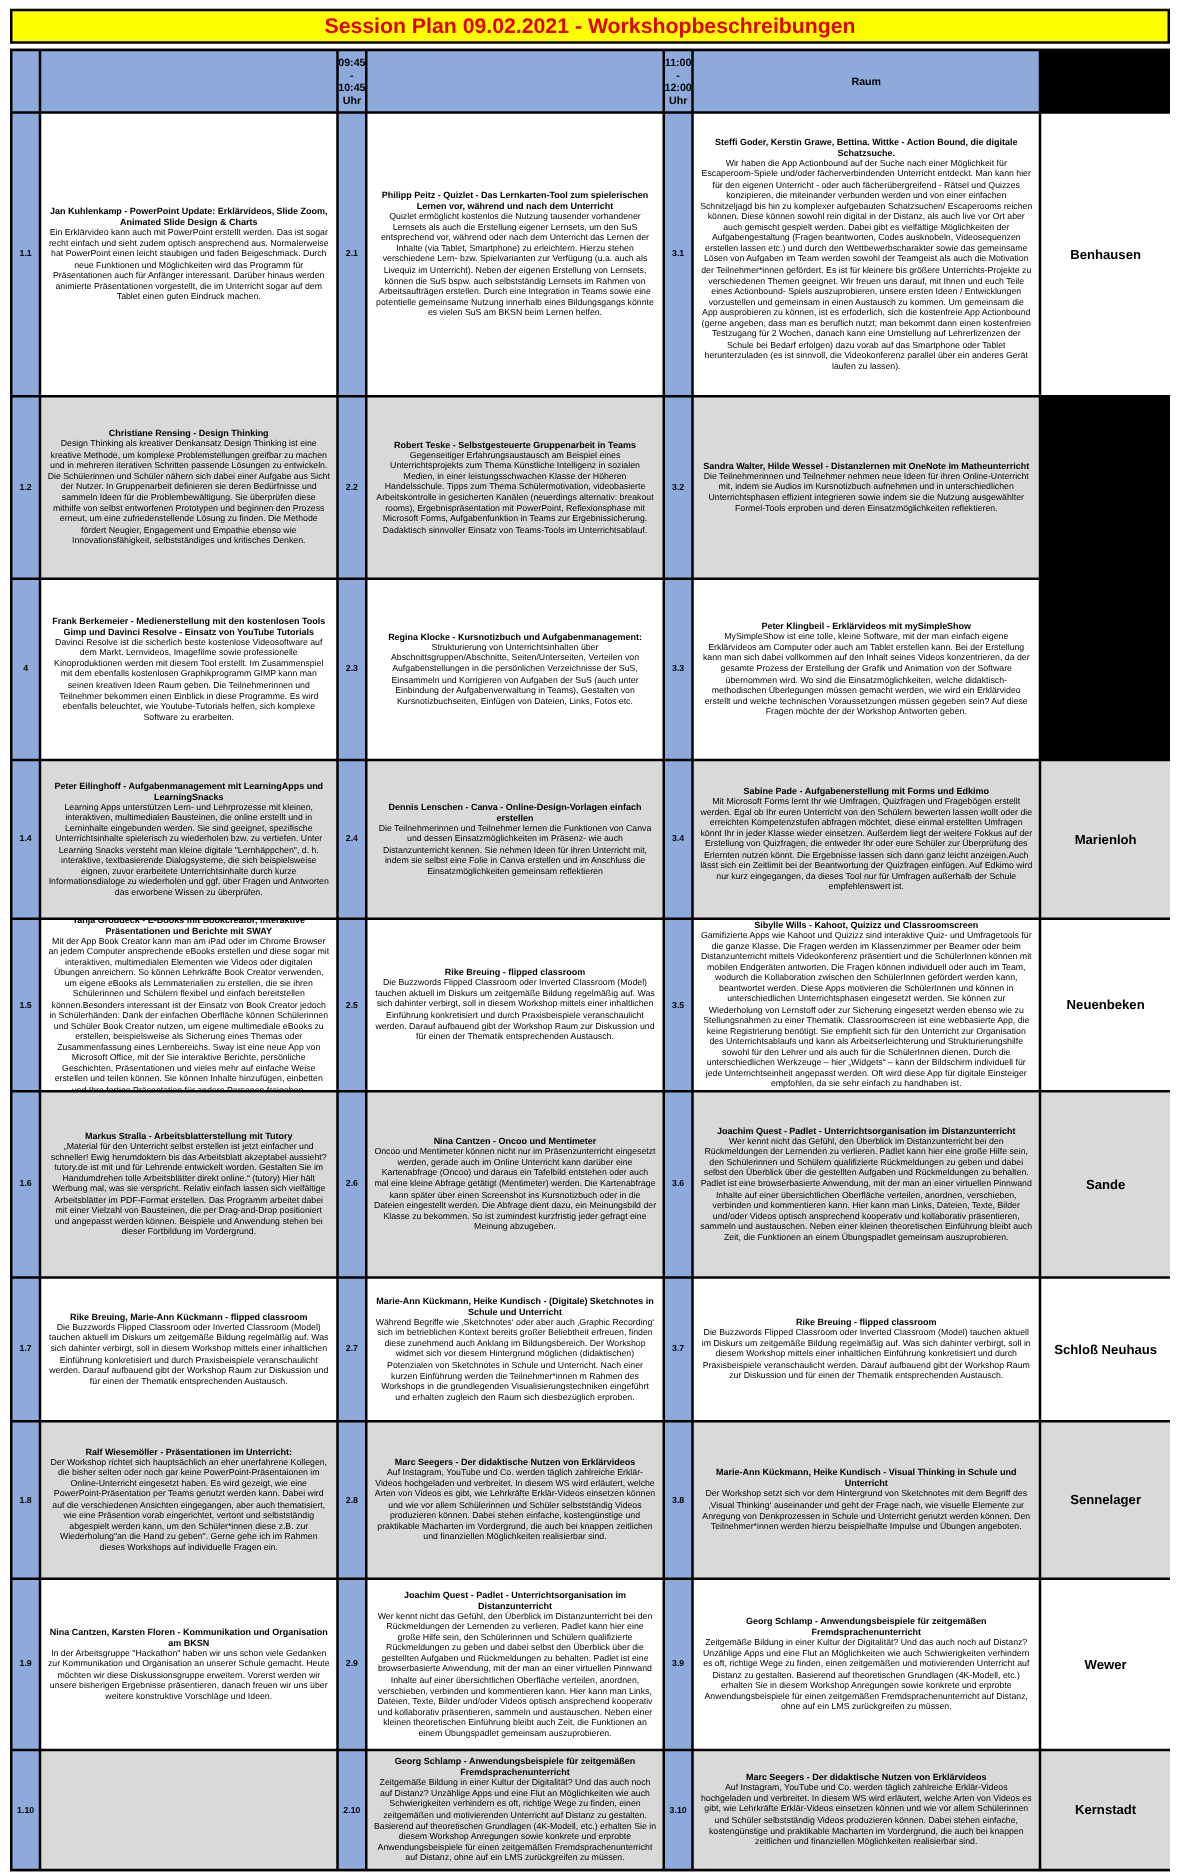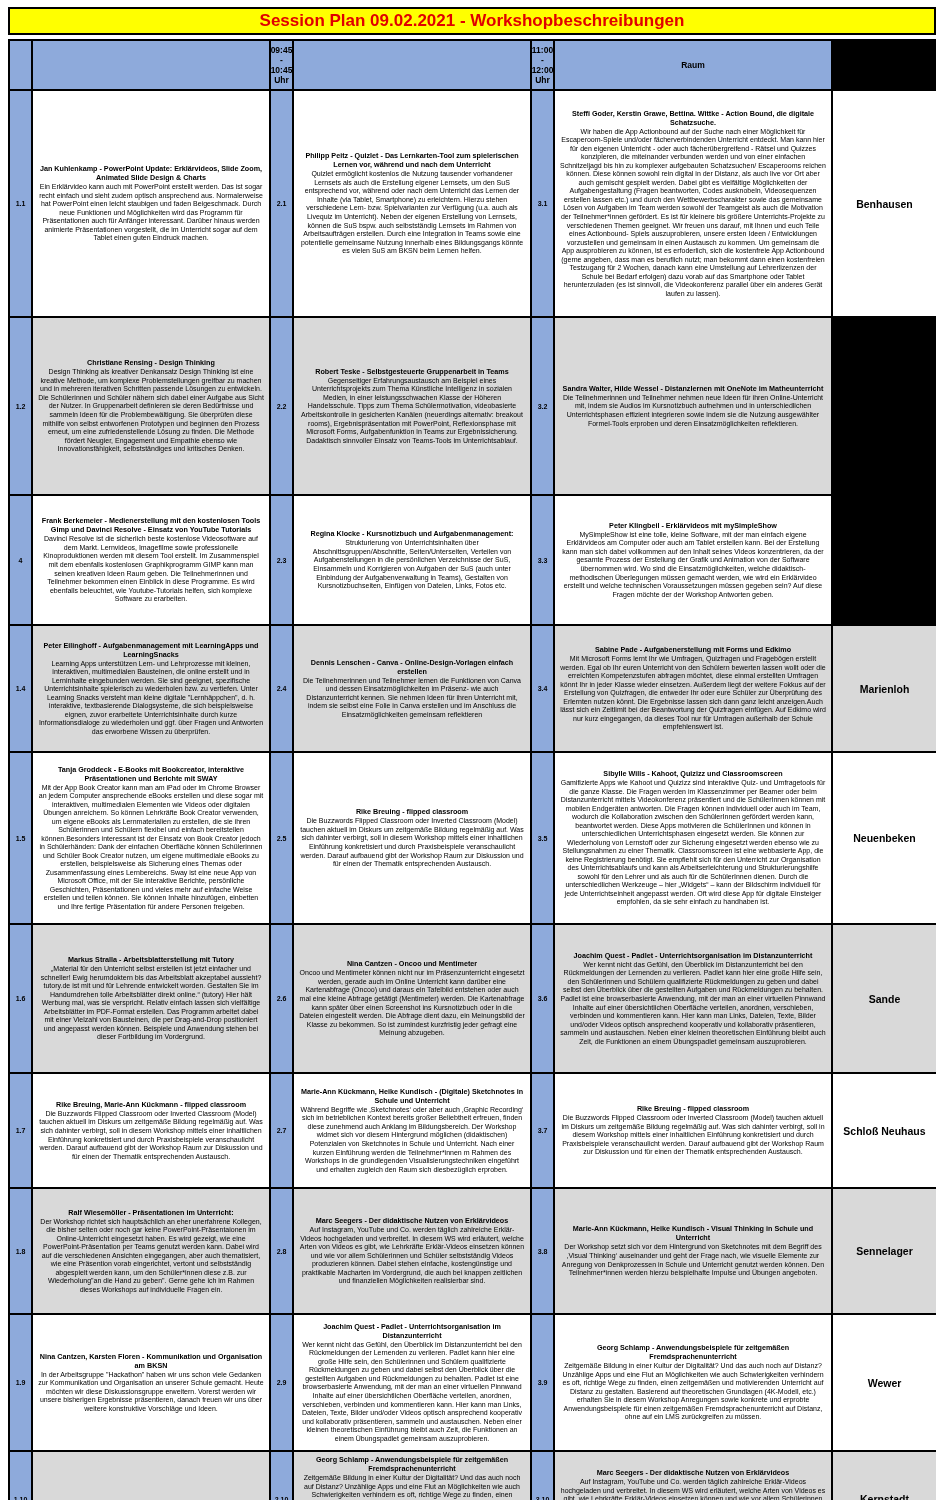--- a/index.html
+++ b/index.html
@@ -33,22 +33,22 @@
     overflow:hidden;background:var(--white);
   }
   .idcell{background:var(--header-bg);font-size:7px;font-weight:bold;}
   .hcell{background:var(--header-bg);font-weight:bold;font-size:8.5px;text-align:center;}
   .content{padding:3px 5px;text-align:center;}
   .content .ttl{font-weight:bold;font-size:7.2px;line-height:1.25;}
   .content .bdy{font-size:7px;line-height:1.22;margin-top:1px;}
   .roomcell{font-weight:bold;font-size:10.5px;text-align:center;}
   .shade-g{background:var(--gray);}
   
-  .r0{height:225px}.r1{height:176px}.r2{height:128px}.r3{height:125px}
-  .r4{height:170px}.r5{height:147px}.r6{height:113px}.r7{height:124px}
+  .r0{height:225px}.r1{height:144px}.r2{height:143px}.r3{height:125px}
+  .r4{height:136px}.r5{height:147px}.r6{height:113px}.r7{height:124px}
   .r8{height:135px}.r9{height:94px}
 </style>
 </head>
 <body>
 
 <div class="banner">
   <span>Session Plan 09.02.2021 - Workshopbeschreibungen</span>
 </div>
 
 <div class="tbl">

